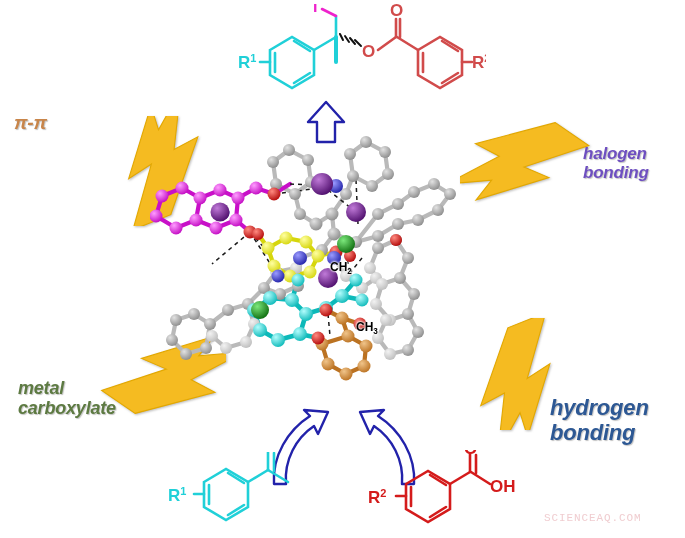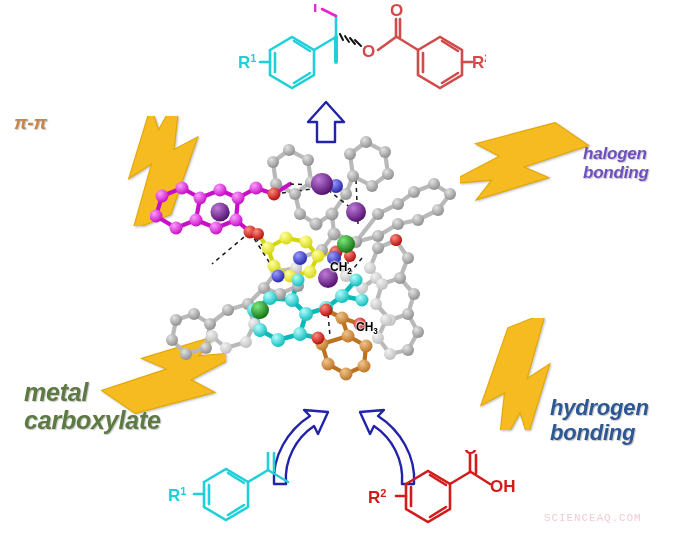--- a/index.html
+++ b/index.html
@@ -21,21 +21,21 @@
     font-weight:bold;
     line-height:1.12;
     letter-spacing:-.2px;
     white-space:nowrap;
     text-shadow:1px 1px 1px rgba(120,120,120,.45);
   }
   .iaLabel .l1,.iaLabel .l2{display:block;}
   #lbl-pipi{left:14px;top:112px;font-size:21px;color:#c8854a;}
   #lbl-pipi .l1{font-size:19px;}
   #lbl-halogen{left:583px;top:112px;font-size:17px;color:#6e4fc0;margin-top:32px;}
-  #lbl-metal{left:24px;top:378px;font-size:25px;color:#5d7a42;}
+  #lbl-metal{left:18px;top:378px;font-size:18px;color:#5d7a42;}
   #lbl-hydrogen{left:550px;top:380px;font-size:22px;color:#2d5894;margin-top:16px;}
 
   
   .bolt{filter:drop-shadow(1.5px 1.5px 1px rgba(120,120,120,.5));}
 
   
   #watermark{
     left:544px;top:512px;
     font-size:11px;
     letter-spacing:.9px;

